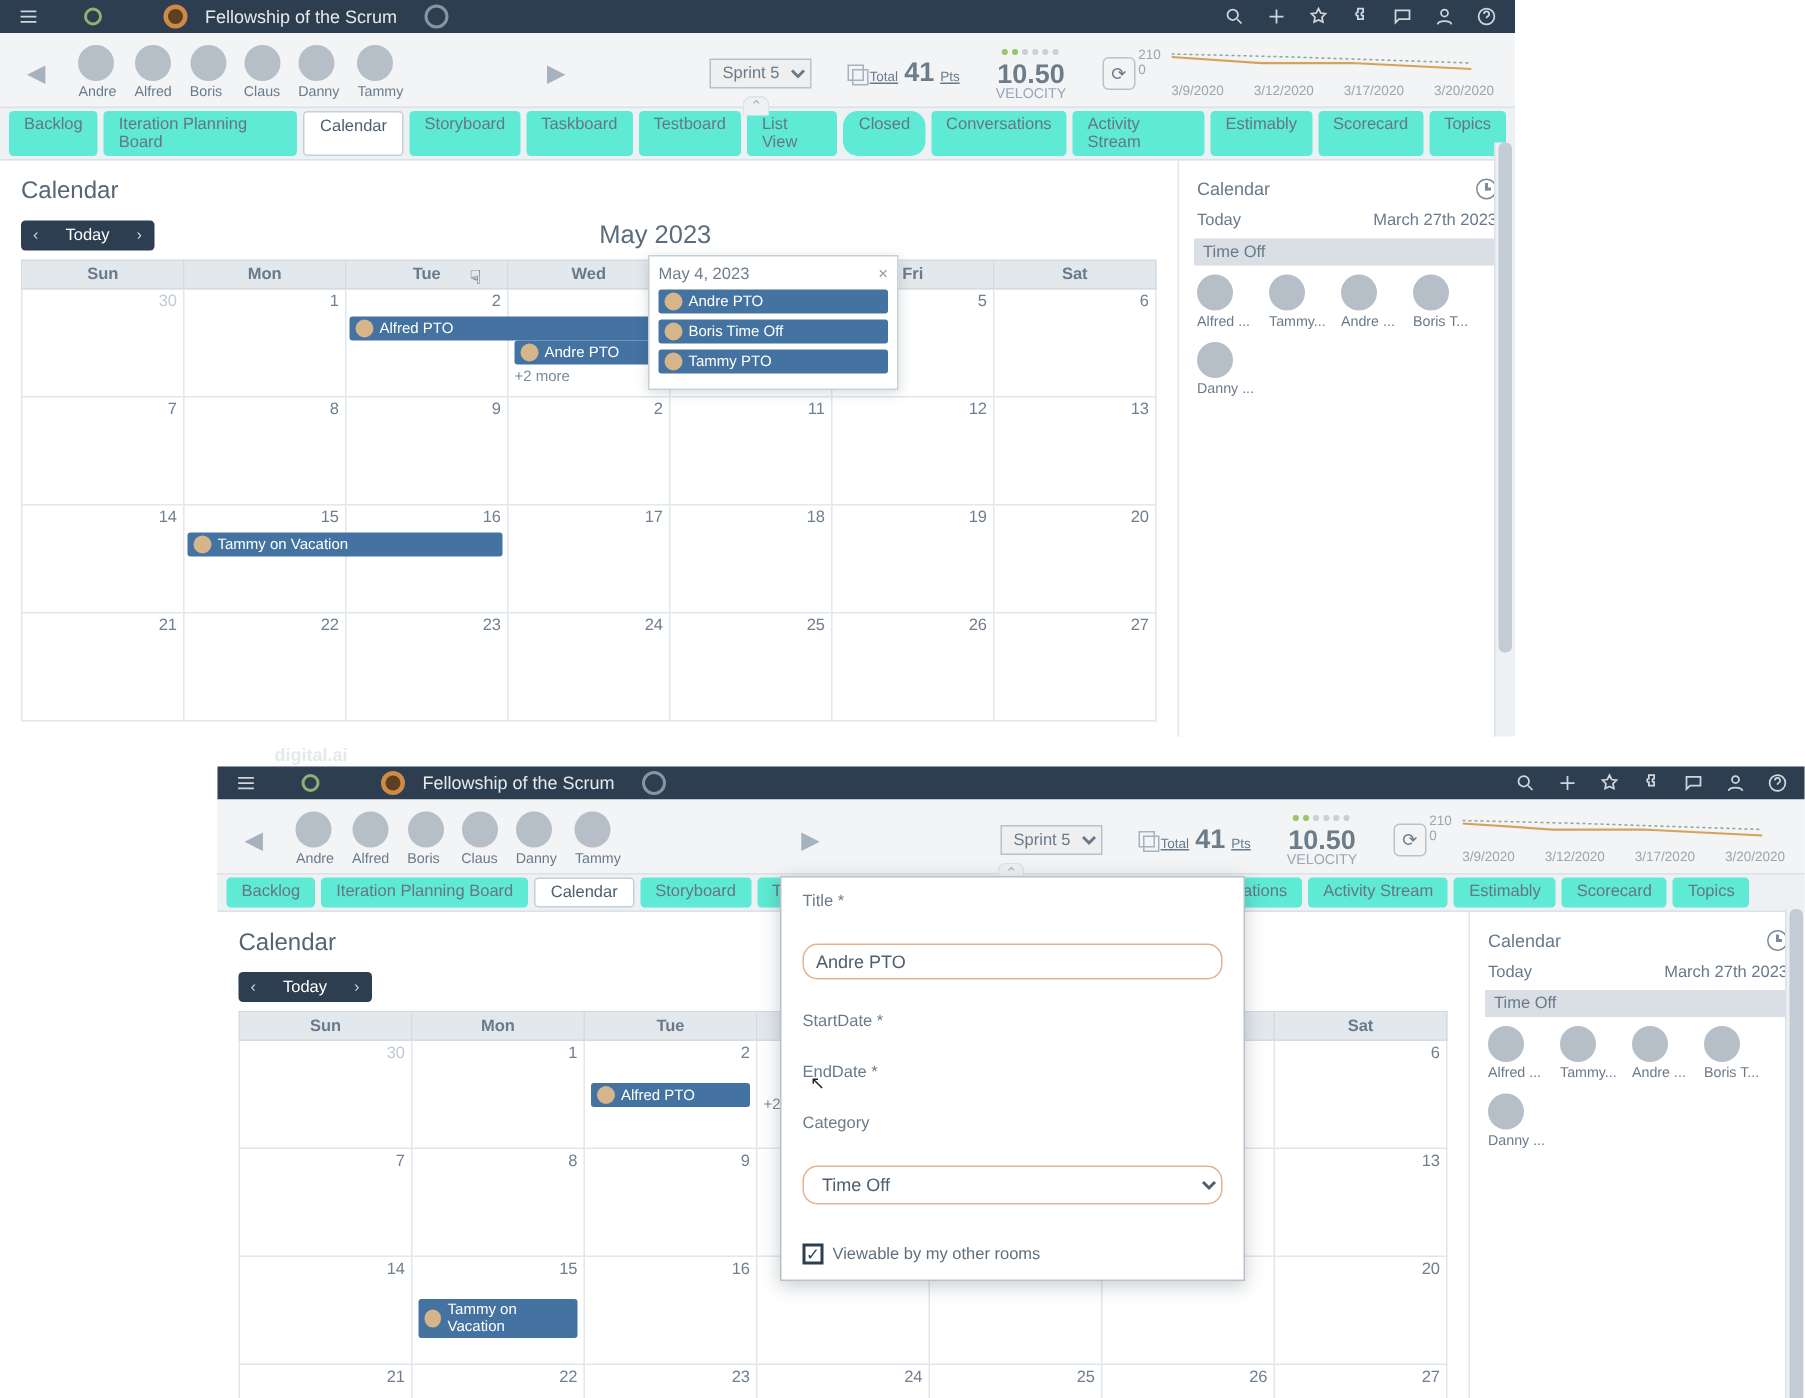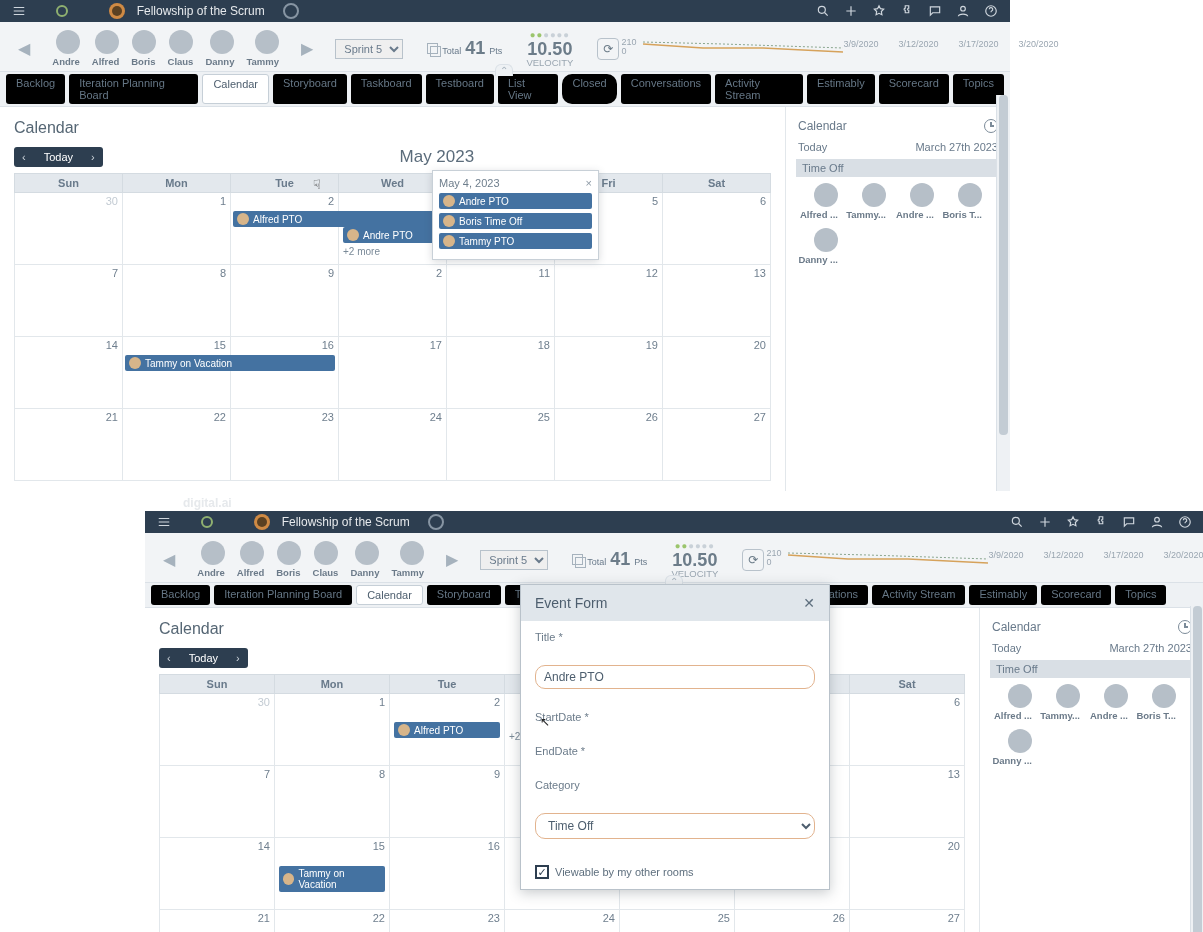--- a/index.html
+++ b/index.html
@@ -27,39 +27,39 @@
   .coin{width:16px;height:16px;border-radius:50%;background:#cf8a44;display:inline-block;margin-left:10px;position:relative;}
   .coin::after{content:"";position:absolute;inset:3px;border-radius:50%;background:#5b4122;}
   .gear{width:16px;height:16px;border:2px solid #8795a3;border-radius:50%;display:inline-block;margin-left:6px;}
   .top-right{margin-left:auto;display:flex;gap:14px;}
   .tr-ico{width:14px;height:14px;display:inline-block;}
 
   
   .memrow{display:flex;align-items:center;padding:8px 14px 4px;gap:18px;background:#f2f4f6;position:relative;}
   .nav-arrow{color:#a6b2bd;font-size:16px;padding:0 4px;cursor:pointer;}
   .members{display:flex;gap:12px;}
-  .member{display:flex;flex-direction:column;align-items:flex-end;font-weight:bold;}
+  .member{display:flex;flex-direction:column;align-items:flex-start;}
   .avatar{width:24px;height:24px;border-radius:50%;background:#b6bfc8 center/cover;}
   .mem-name{font-size:9.5px;color:#6b7a89;margin-top:2px;}
   .memrow .right{margin-left:auto;display:flex;align-items:center;gap:24px;}
   select.sprint{border:1px solid #b8c2cb;font-size:11px;padding:2px 4px;color:var(--text);}
   .points{display:flex;align-items:baseline;gap:4px;color:var(--text);}
   .points .big{font-size:18px;font-weight:600;color:#6c7c89;}
-  .points .sm{font-size:9px;}
+  .points .sm{font-size:9px;text-decoration:underline;}
   .velocity{font-size:9.5px;color:#9aa6b1;text-align:center;line-height:1;}
   .velocity .v{font-size:18px;font-weight:600;color:#6c7c89;}
   .refresh{width:22px;height:22px;border:1px solid #b8c2cb;border-radius:4px;display:flex;align-items:center;justify-content:center;color:#6c7c89;}
-  .burn{display:flex;flex-direction:row;font-size:9px;color:#9aa6b1;position:relative;}
+  .burn{display:flex;flex-direction:column;font-size:9px;color:#9aa6b1;position:relative;}
   .burn-nums{position:absolute;left:-22px;top:0;line-height:1.1;}
   .burn svg{display:block;}
   .burn-dates{display:flex;justify-content:space-between;gap:20px;font-size:9px;margin-top:1px;}
 
   
   .tabs{display:flex;gap:4px;padding:2px 6px;background:#eef1f4;border-top:1px solid #dbe1e7;border-bottom:1px solid #dbe1e7;font-size:11px;position:relative;}
-  .tab{background:#000000;color:#657685;padding:3px 10px;border-radius:3px;cursor:pointer;}
+  .tab{background:#5eead4;color:#657685;padding:3px 10px;border-radius:3px;cursor:pointer;}
   .tab.active{background:#fff;border:1px solid #c6cfd7;color:#4d5e6e;}
   .tab.round{border-radius:10px;}
   .chev-up{position:absolute;left:495px;top:-8px;font-size:10px;color:#a6b2bd;background:#eef1f4;padding:0 4px;border:1px solid #dbe1e7;border-bottom:none;border-radius:6px 6px 0 0;}
 
   
   .content{display:flex;background:#fff;}
   .cal-left{flex:1;padding:10px 14px;}
   .cal-right{width:225px;border-left:1px solid #e2e7eb;padding:8px 12px;font-size:11px;color:var(--text);}
   .page-title{font-size:16px;margin:2px 0 10px;color:#556674;}
   .cal-hdr{display:flex;align-items:center;margin-bottom:6px;}
@@ -619,24 +619,20 @@
       </div>
     </div>
   </div>
 
   <div class="scrollbar">
       <div class="thumb"></div>
     </div>
 </div>
 
 <div class="modal">
-  <div class="modal-hd">
-    <span>Event Form</span>
-    <span class="x">✕</span>
-  </div>
   <div class="modal-bd">
     <label>Title  *</label>
     <input value="Andre PTO" style="">
     <label>StartDate  *</label>
     <label>EndDate  *</label>
     <label>Category</label>
     <select><option>Time Off</option></select>
     <div class="chk">
       <span class="box">✓</span>
       <span>Viewable by my other rooms</span>

